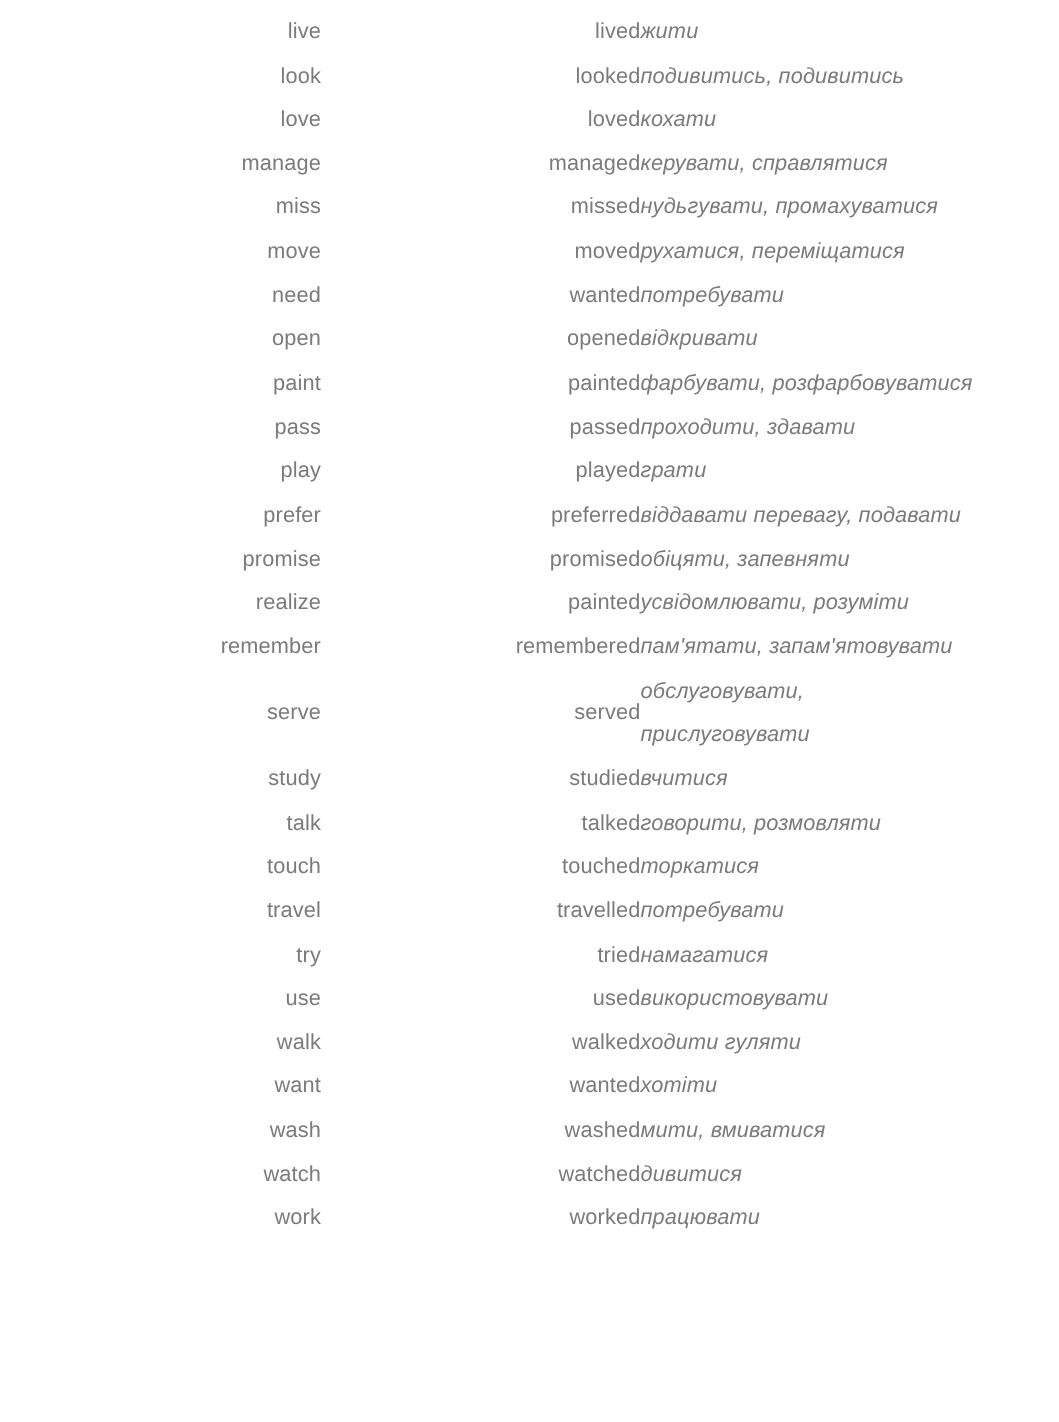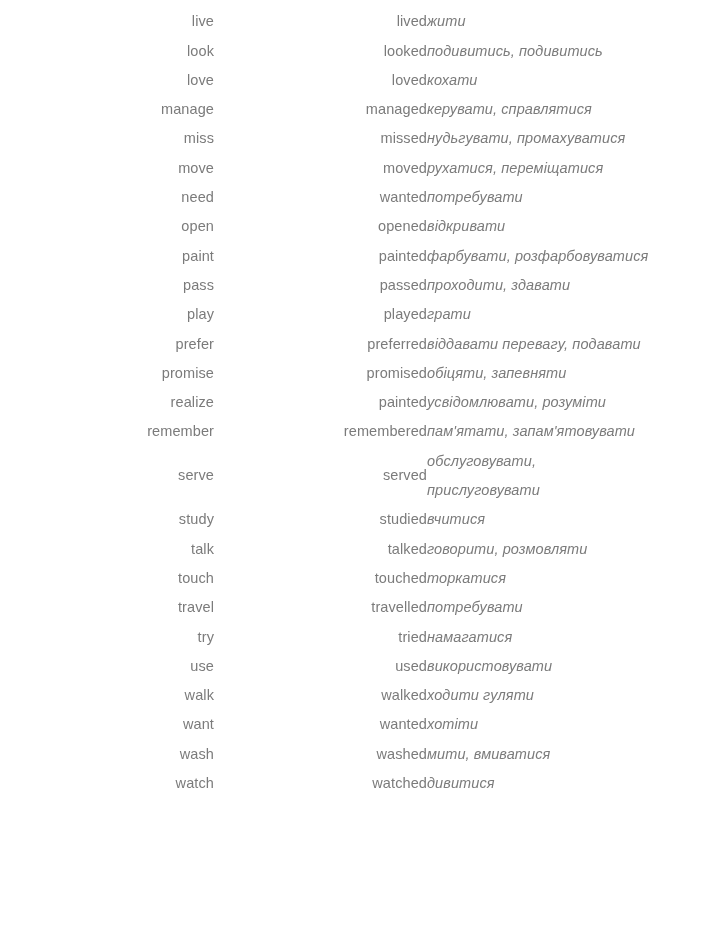--- a/index.html
+++ b/index.html
@@ -192,14 +192,19 @@
       <tr>
         <td class="cell-base">wash</td>
         <td class="cell-past">washed</td>
         <td class="cell-trans">мити, вмиватися</td>
       </tr>
       <tr>
         <td class="cell-base">watch</td>
         <td class="cell-past">watched</td>
         <td class="cell-trans">дивитися</td>
       </tr>
+      <tr>
+        <td class="cell-base">work</td>
+        <td class="cell-past">worked</td>
+        <td class="cell-trans">працювати</td>
+      </tr>
     </tbody>
 </table>
 
 </body></html>

